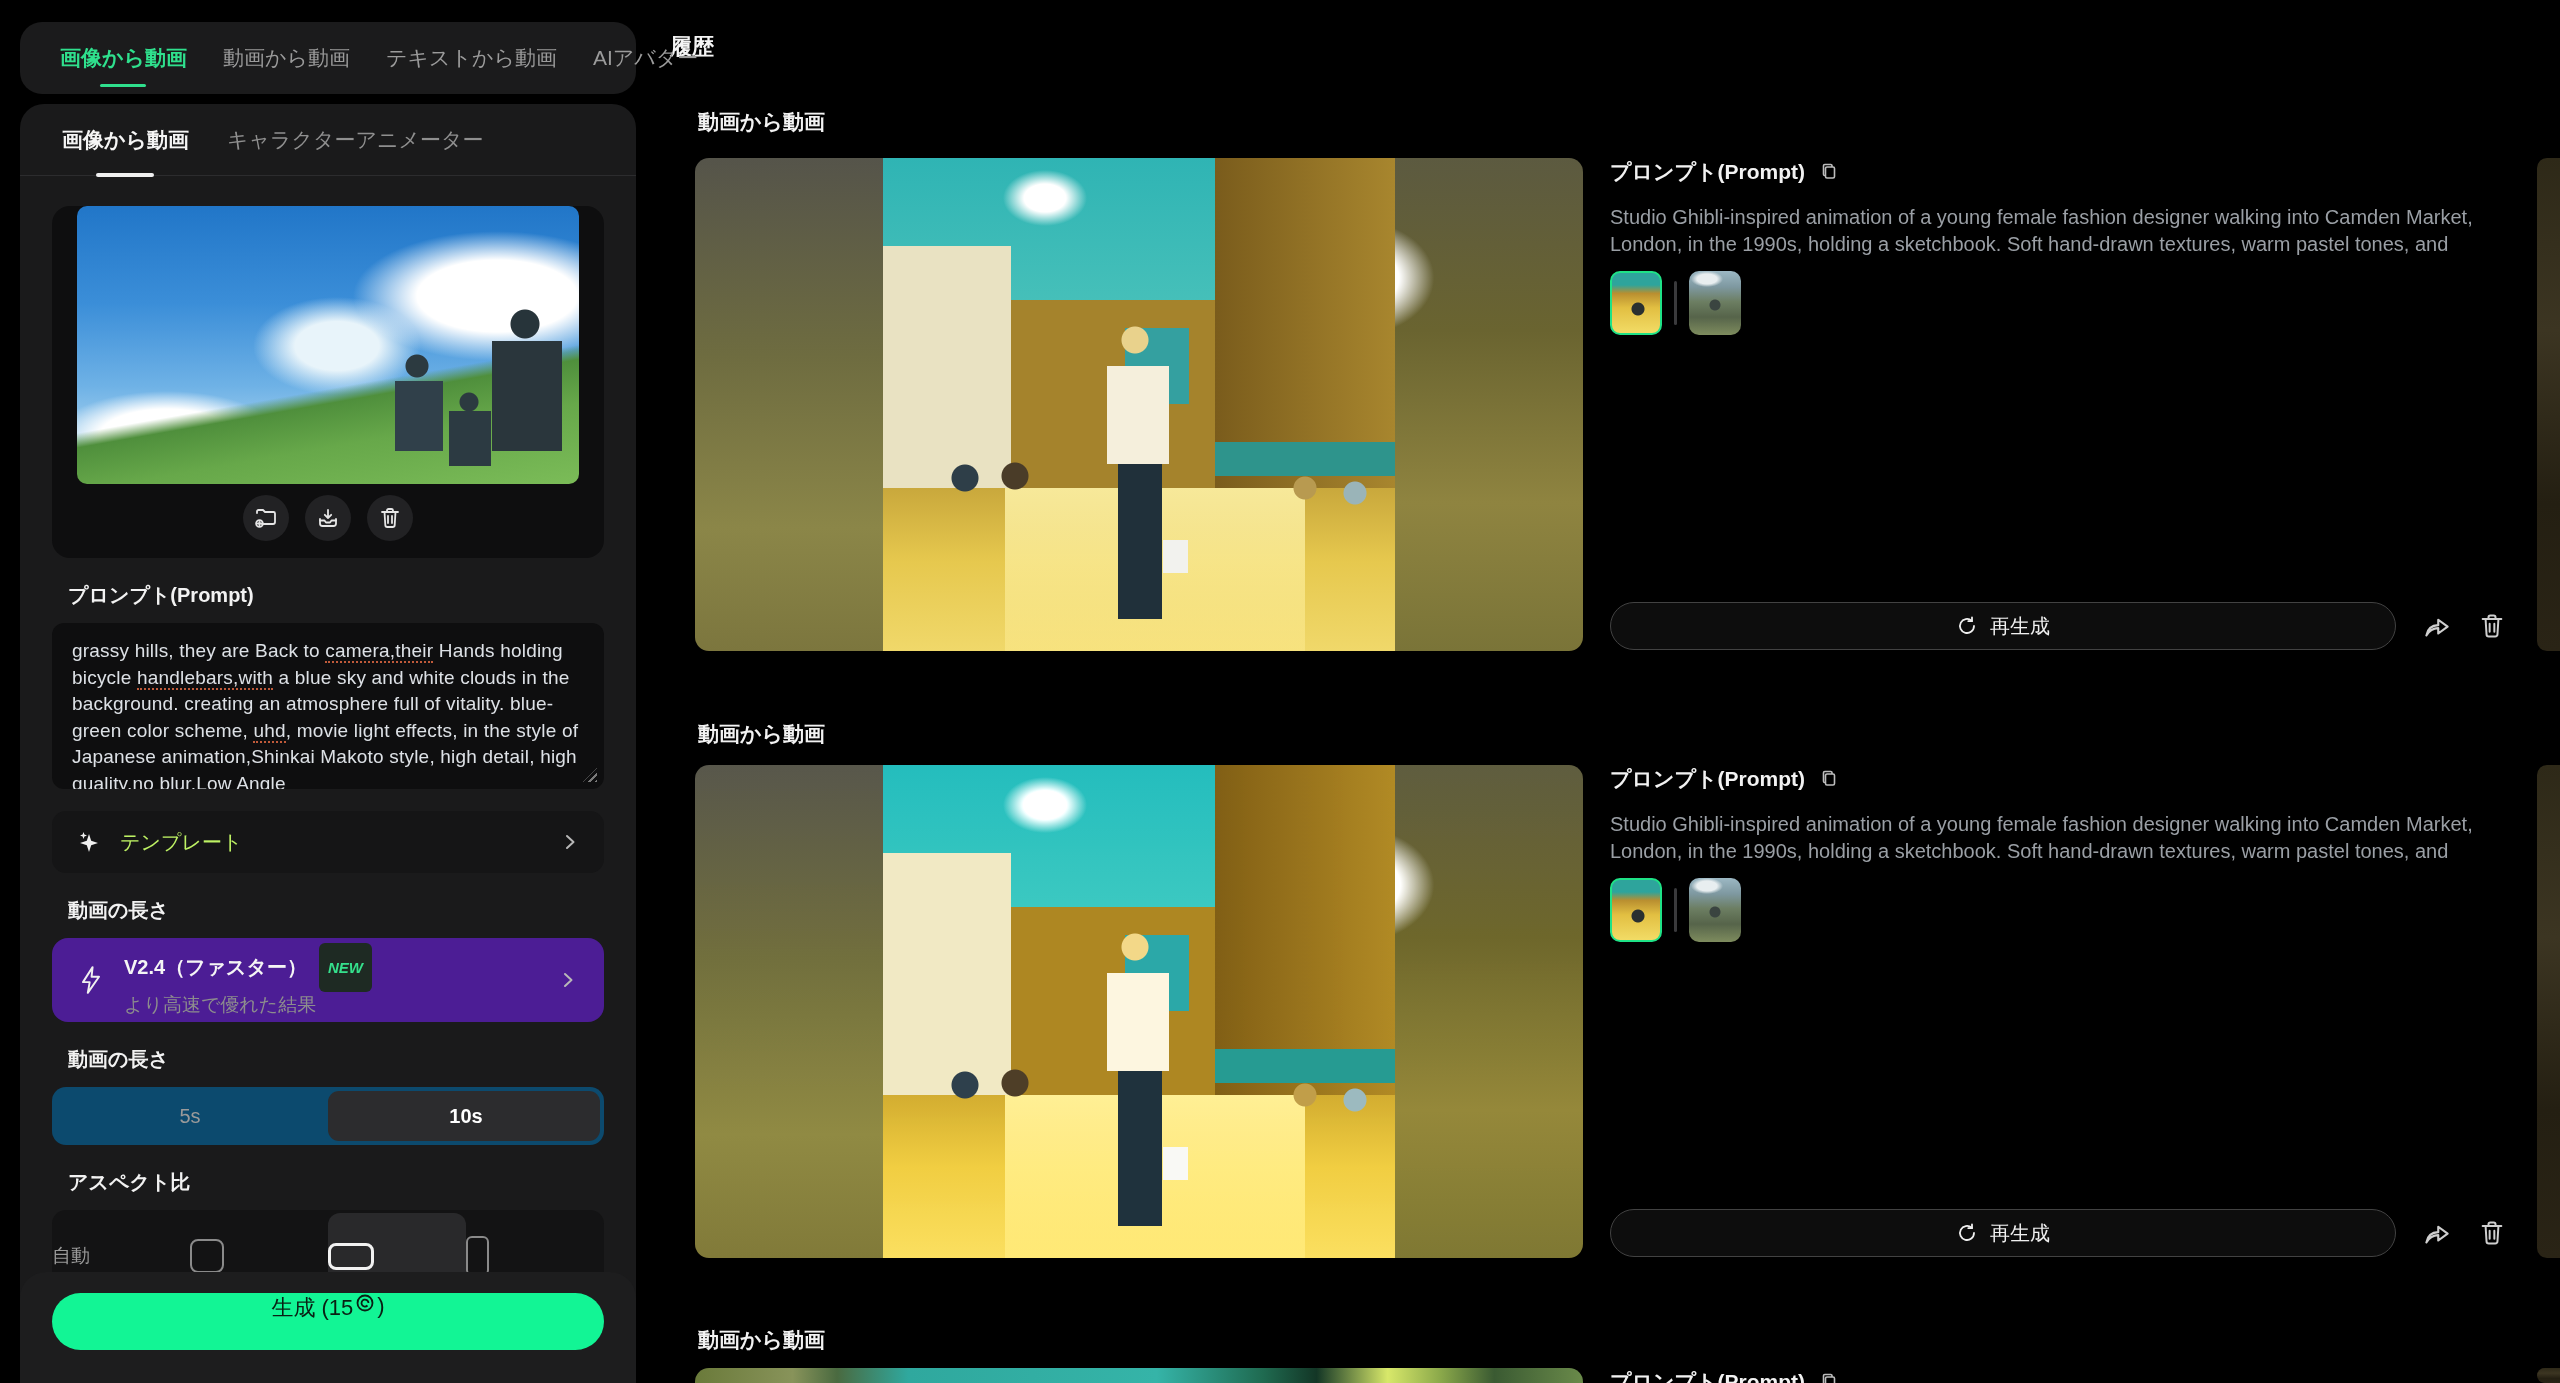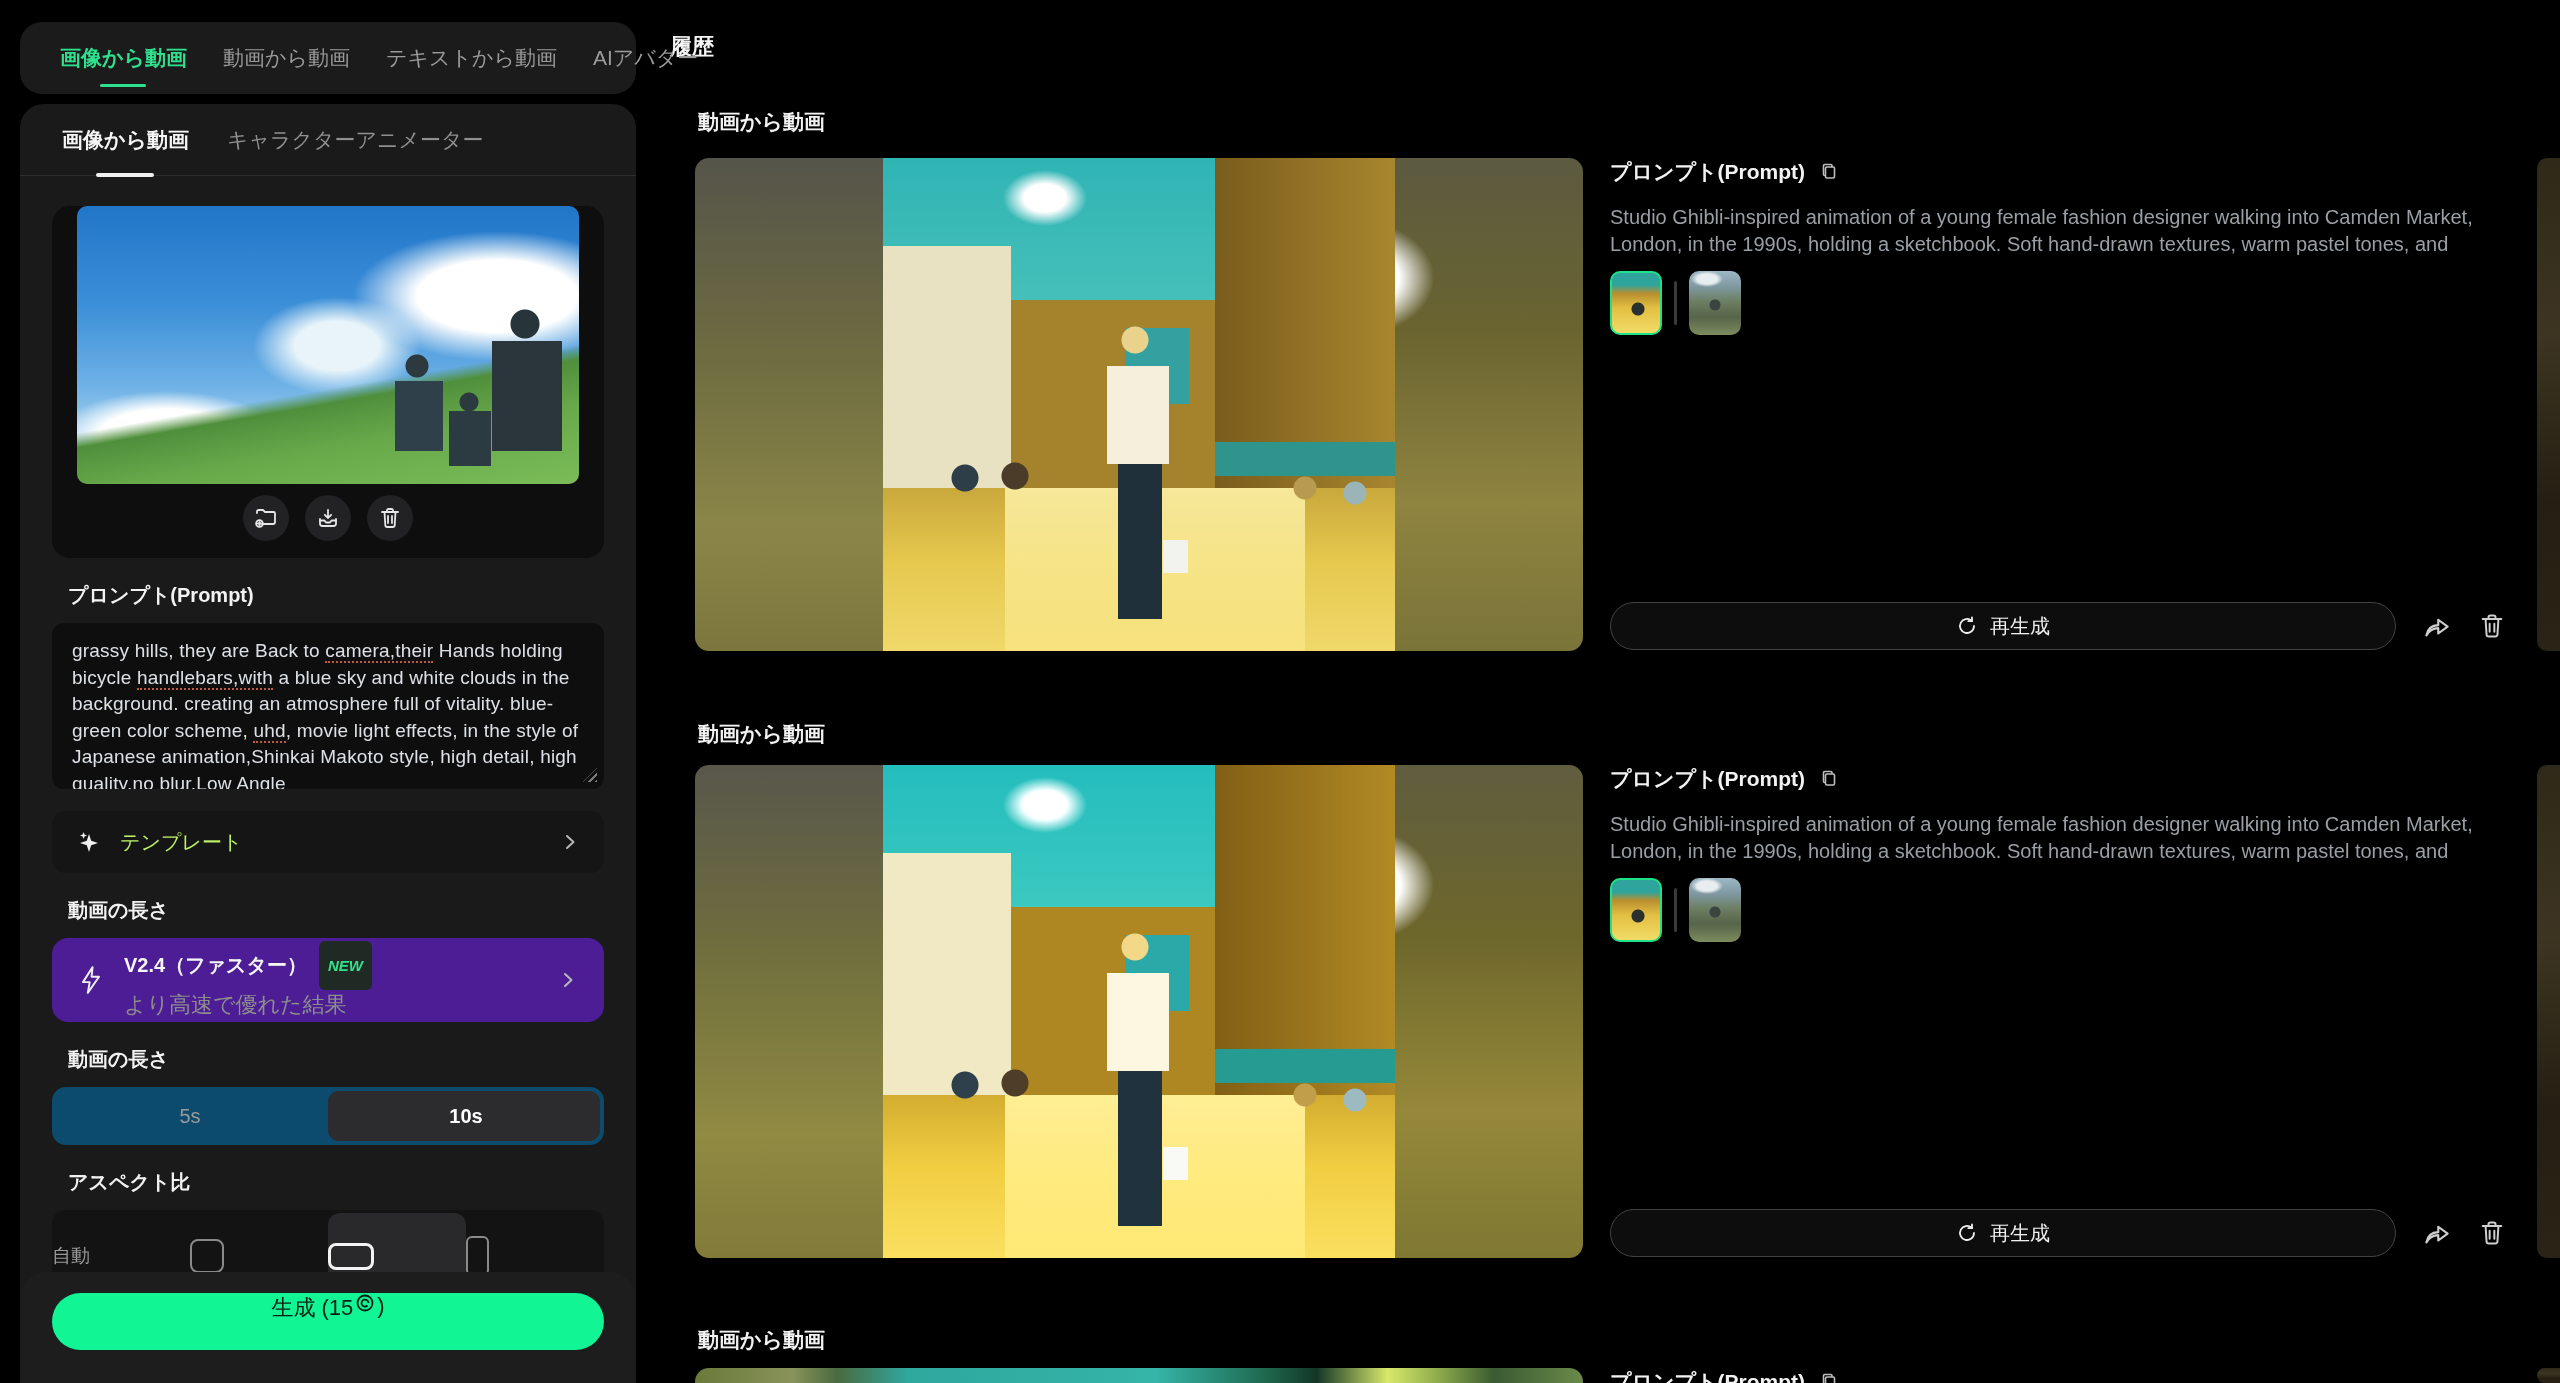--- a/index.html
+++ b/index.html
@@ -58,21 +58,21 @@
   .template-row .lbl { margin-left:18px; font-size:20px; color:#bef264; }
   .spacer { flex:1; }
 
   .model-card { margin:14px 32px 0; height:84px; background:#4c1d95; border-radius:16px;
     display:flex; align-items:center; padding:0 26px; cursor:pointer; }
   .model-info { margin-left:20px; }
   .model-line1 { display:flex; align-items:center; }
   .model-name { font-size:20px; font-weight:bold; color:#f5f5f5; }
   .new-badge { margin-left:12px; font-size:15px; font-style:italic; font-weight:bold;
     color:#35e08c; background:#1e2a23; border-radius:6px; padding:16px 9px; }
-  .model-desc { font-size:22px; color:#8d8d8d; margin-top:0; }
+  .model-desc { font-size:19px; color:#8d8d8d; margin-top:0; }
 
   .seg { position:relative; margin:14px 32px 0; height:58px; background:#0c4a6e;
     border-radius:14px; display:flex; }
   .seg-opt { flex:1; display:flex; align-items:center; justify-content:center;
     font-size:20px; color:#9a9a9a; z-index:1; cursor:pointer; }
   .seg-opt.active { color:#fff; font-weight:bold; }
   .seg-pill { position:absolute; top:4px; bottom:4px; left:50%; right:4px;
     background:#2c2c2e; border-radius:11px; }
 
   .aspect-row { margin:14px 32px 0; height:92px; background:#131314; border-radius:14px;

